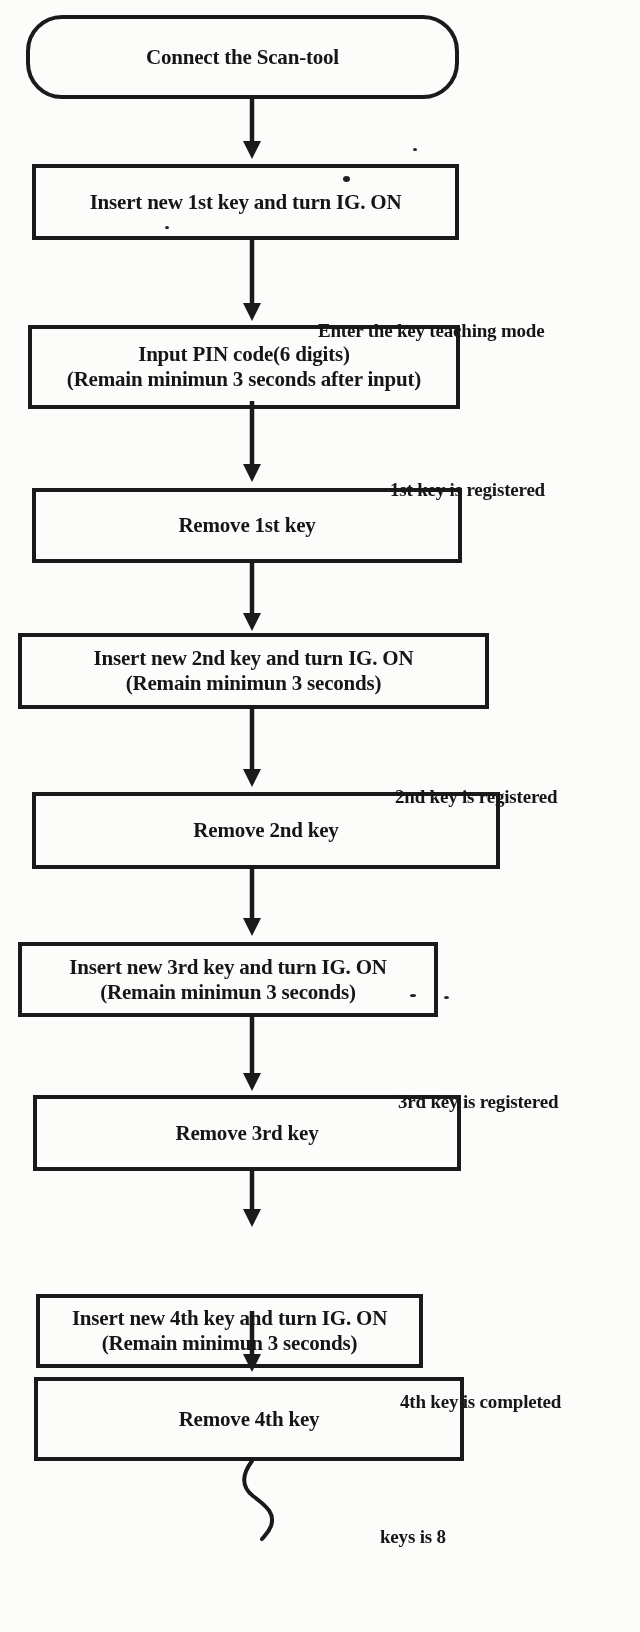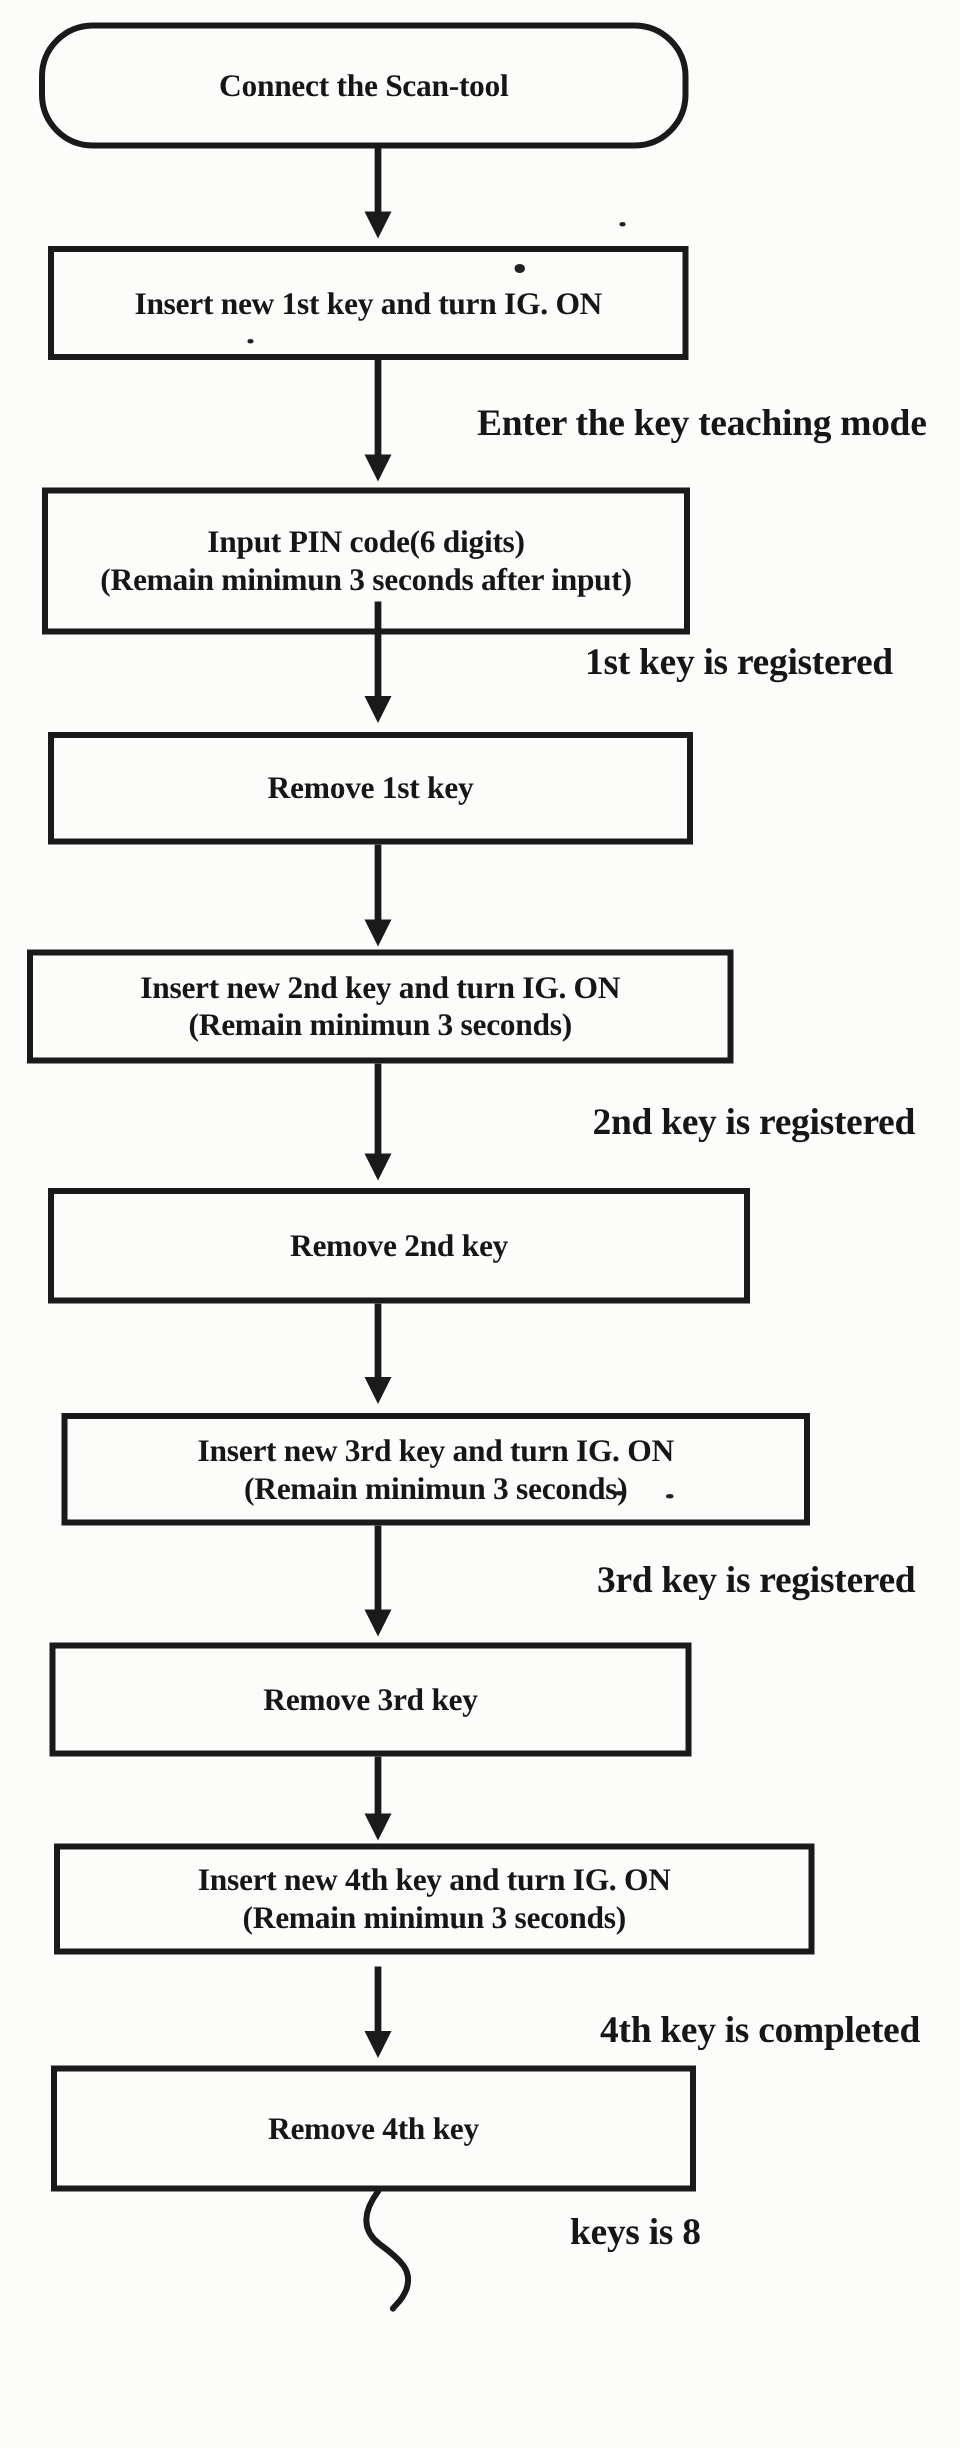--- a/index.html
+++ b/index.html
@@ -25,24 +25,25 @@
     font-size:21px;
     line-height:25px;
     letter-spacing:-0.2px;
     white-space:nowrap;
     background:transparent;
   }
   .terminator{border-radius:36px;}
   .edge-label{
     position:absolute;
     font-weight:bold;
-    font-size:25px;
+    font-size:19px;
     line-height:26px;
     letter-spacing:-0.2px;
     white-space:nowrap;
+    margin-top:48px;
   }
   .connectors{position:absolute;left:0;top:0;}
   .connectors line{stroke:#1a1a1a;stroke-width:4.5;}
   .connectors polygon{fill:#1a1a1a;stroke:none;}
   .connectors path{stroke:#1a1a1a;stroke-width:4;fill:none;stroke-linecap:round;}
   .speck{position:absolute;background:#222;border-radius:50%;}
 </style>
 </head>
 <body>
 
@@ -89,48 +90,48 @@
   </svg>
 
   <div class="node terminator" style="left:26px;top:15px;width:433px;height:84px">
     <span>Connect the Scan-tool</span>
   </div>
 
   <div class="node" style="left:32px;top:164px;width:427px;height:76px">
     <span>Insert new 1st key and turn IG. ON</span>
   </div>
 
-  <div class="node" style="left:28px;top:325px;width:432px;height:98px">
+  <div class="node" style="left:28px;top:325px;width:432px;height:84px">
     <span>Input PIN code(6 digits)</span>
     <span>(Remain minimun 3 seconds after input)</span>
   </div>
 
   <div class="node" style="left:32px;top:488px;width:430px;height:75px">
     <span>Remove 1st key</span>
   </div>
 
   <div class="node" style="left:18px;top:633px;width:471px;height:76px">
     <span>Insert new 2nd key and turn IG. ON</span>
     <span>(Remain minimun 3 seconds)</span>
   </div>
 
   <div class="node" style="left:32px;top:792px;width:468px;height:77px">
     <span>Remove 2nd key</span>
   </div>
 
-  <div class="node" style="left:41px;top:942px;width:499px;height:75px">
+  <div class="node" style="left:18px;top:942px;width:420px;height:75px">
     <span>Insert new 3rd key and turn IG. ON</span>
     <span>(Remain minimun 3 seconds)</span>
   </div>
 
   <div class="node" style="left:33px;top:1095px;width:428px;height:76px">
     <span>Remove 3rd key</span>
   </div>
 
-  <div class="node" style="left:36px;top:1229px;width:507px;height:74px">
+  <div class="node" style="left:36px;top:1294px;width:387px;height:74px">
     <span>Insert new 4th key and turn IG. ON</span>
     <span>(Remain minimun 3 seconds)</span>
   </div>
 
   <div class="node" style="left:34px;top:1377px;width:430px;height:84px">
     <span>Remove 4th key</span>
   </div>
 
 
   <div class="edge-label" style="left:318px;top:270px">

